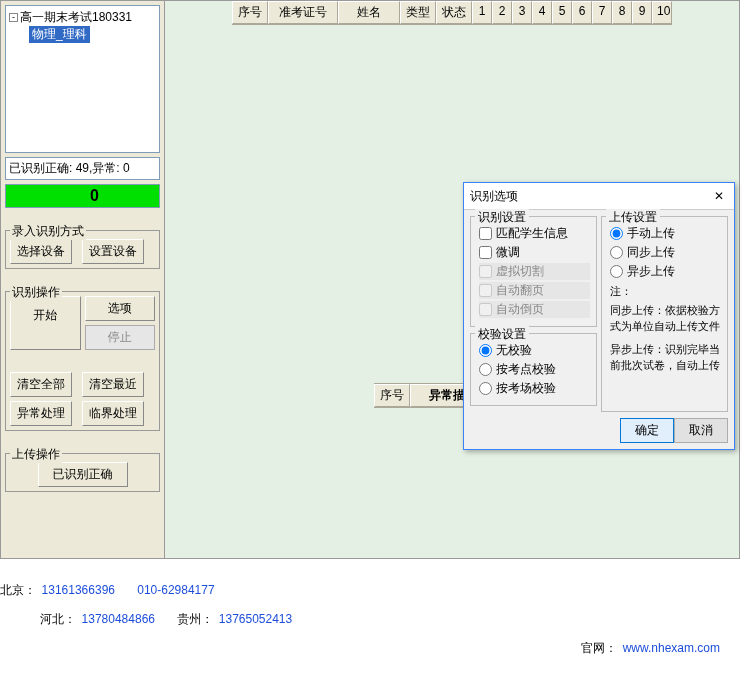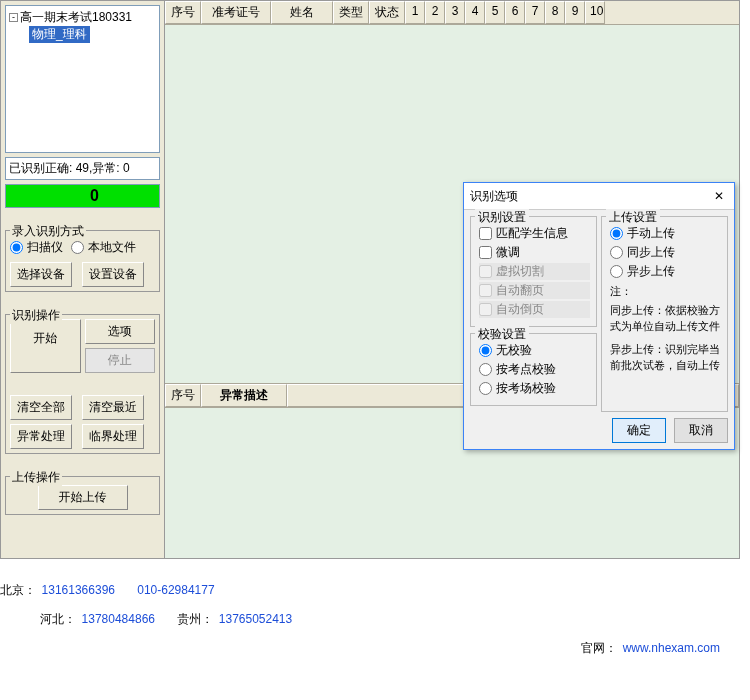--- a/index.html
+++ b/index.html
@@ -14,38 +14,38 @@
 .green-box { background: #00e000; border: 1px solid #7f9db9; height: 24px; margin-top: 2px; display: flex; justify-content: flex-end; align-items: center; padding-right: 60px; color: #000; font-weight: bold; font-size: 16px; }
 .fieldset { border: 1px solid #999; padding: 4px; margin-top: 20px; position: relative; }
 .fieldset > .legend { position: absolute; top: -8px; left: 4px; background: #ece9d8; padding: 0 2px; }
 .radio-row { display: flex; gap: 8px; margin: 2px 0; }
 .btn { background: #ece9d8; border: 1px solid #888; border-top-color: #fff; border-left-color: #fff; padding: 3px 6px; cursor: pointer; min-width: 56px; text-align: center; display: inline-block; }
 .btn-row { display: flex; gap: 10px; margin-top: 4px; }
 .ops-grid { display: grid; grid-template-columns: 1fr 1fr; gap: 4px; }
 .big-btn { background: #ece9d8; border: 1px solid #888; border-top-color: #fff; border-left-color: #fff; padding: 10px 4px; text-align: center; cursor: pointer; }
 .small-btn { background: #ece9d8; border: 1px solid #888; border-top-color: #fff; border-left-color: #fff; padding: 3px 2px; text-align: center; cursor: pointer; }
 .disabled { color: #888; border-color: #aaa; background: #e6e6e6; cursor: default; }
-.right-panel { flex: 1; background: #e4f0e4; display: flex; flex-direction: column; }
+.right-panel { flex: 1; background: #e4f0e4; display: flex; flex-direction: column; align-items: center; }
 .table-header { display: flex; background: #ece9d8; border-bottom: 1px solid #aca899; }
 .th { border: 1px solid #fff; border-right-color: #aca899; border-bottom-color: #aca899; padding: 2px 4px; text-align: center; background: #ece9d8; }
 .th-seq { width: 36px; } .th-exam { width: 70px; } .th-name { width: 62px; } .th-type { width: 36px; } .th-state { width: 36px; } .th-num { width: 20px; }
 .lower-header { display: flex; background: #ece9d8; border-top: 1px solid #aca899; border-bottom: 1px solid #aca899; margin-top: auto; }
 .th-desc { width: 86px; font-weight: bold; } .th-path { flex: 1; text-align: right; padding-right: 4px; }
 .spacer { flex: 1; }
 .lower-body { height: 150px; background: #e4f0e4; }
 .dialog { position: absolute; left: 462px; top: 181px; width: 272px; background: #f0f0f0; border: 1px solid #3b82f6; box-shadow: 2px 2px 5px rgba(0,0,0,.3); }
 .dialog-title { display: flex; justify-content: space-between; align-items: center; padding: 4px 6px; background: #fff; border-bottom: 1px solid #ccc; }
 .close-x { width: 18px; height: 18px; display: flex; align-items: center; justify-content: center; cursor: pointer; }
 .dialog-body { display: flex; padding: 6px; gap: 4px; }
 .dlg-col { flex: 1; }
 .dlg-fs { border: 1px solid #bbb; padding: 6px 6px 6px 8px; position: relative; margin-bottom: 6px; }
 .dlg-fs > .legend { position: absolute; top: -8px; left: 4px; background: #f0f0f0; padding: 0 3px; }
 .chk-row, .rad-row { display: flex; align-items: center; gap: 4px; margin: 2px 0; }
 .note { font-size: 11px; margin-top: 4px; line-height: 1.4; }
-.dlg-btns { display: flex; gap: 8px; justify-content: flex-end; padding: 0 6px 6px; }
+.dlg-btns { display: flex; justify-content: flex-end; padding: 0 6px 6px; }
 .dlg-btn { border: 1px solid #0078d7; background: #e1eefb; padding: 3px 14px; cursor: pointer; }
 .dlg-btn2 { border: 1px solid #adadad; background: #e1e1e1; padding: 3px 14px; cursor: pointer; }
 .contact { position: absolute; top: 570px; left: 0; width: 750px; font-family: SimSun; }
 .contact-line { font-size: 20px; margin: 6px 0; }
 .red { color: #1d4ed8; }
 .blk { color: #000; }
 input[type=checkbox], input[type=radio] { margin: 0; }
 </style>
 </head>
 <body>
@@ -57,30 +57,20 @@
         <span class="tree-expander">-</span>
         <span>高一期末考试180331</span>
       </div>
       <div><span class="tree-child">物理_理科</span></div>
     </div>
     <div class="status-box">已识别正确: 49,异常: 0</div>
     <div class="green-box">0</div>
 
     <div class="fieldset">
       <span class="legend">录入识别方式</span>
-      <div class="radio-row">
-        <label class="rad-row">
-            <input type="radio" name="im" checked="" style="">
-            <span>扫描仪</span>
-          </label>
-        <label class="rad-row">
-            <input type="radio" name="im" style="">
-            <span>本地文件</span>
-          </label>
-      </div>
       <div class="btn-row">
         <span class="btn">选择设备</span>
         <span class="btn">设置设备</span>
       </div>
     </div>
 
     <div class="fieldset">
       <span class="legend">识别操作</span>
       <div class="ops-grid">
         <div class="big-btn" style="grid-row:1/3">开始</div>
@@ -94,21 +84,21 @@
       </div>
       <div class="btn-row">
         <span class="btn">异常处理</span>
         <span class="btn">临界处理</span>
       </div>
     </div>
 
     <div class="fieldset">
       <span class="legend">上传操作</span>
       <div class="btn-row" style="justify-content:center">
-        <span class="btn" style="min-width:90px">开始上传</span>
+        <span class="btn" style="min-width:90px">已识别正确</span>
       </div>
     </div>
   </div>
 
   <div class="right-panel">
     <div class="table-header">
       <div class="th th-seq">序号</div>
       <div class="th th-exam">准考证号</div>
       <div class="th th-name">姓名</div>
       <div class="th th-type">类型</div>

